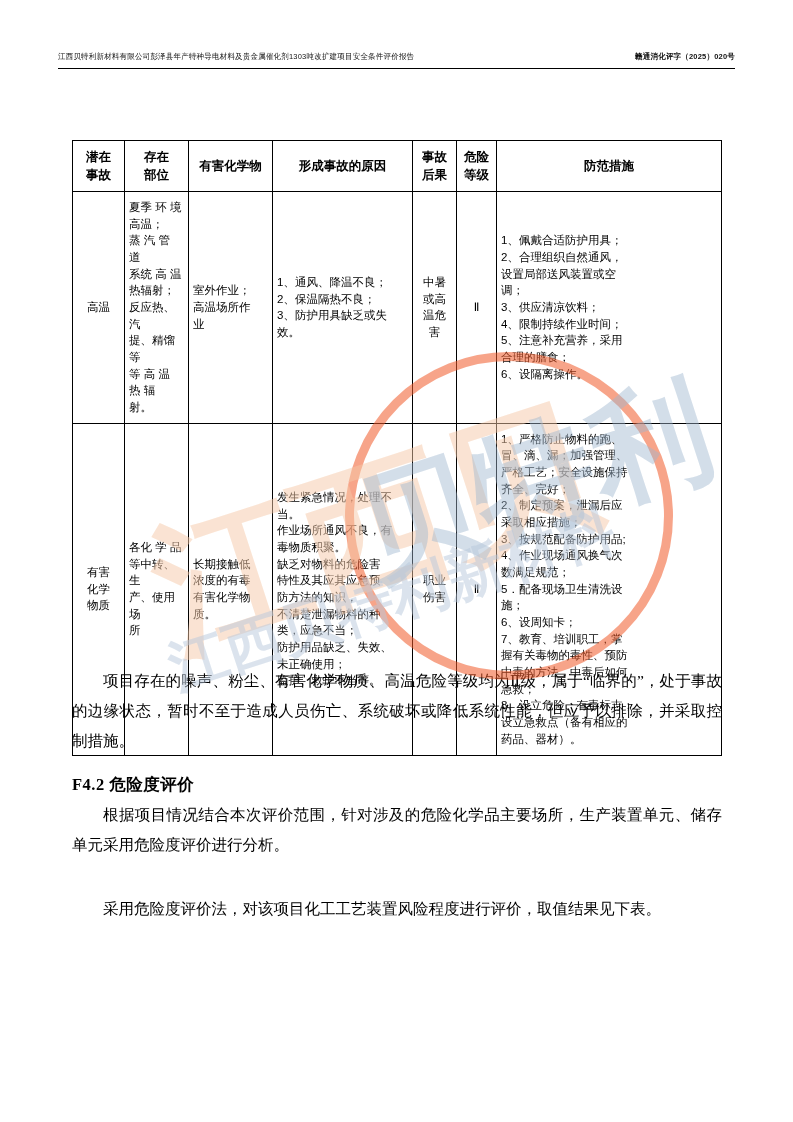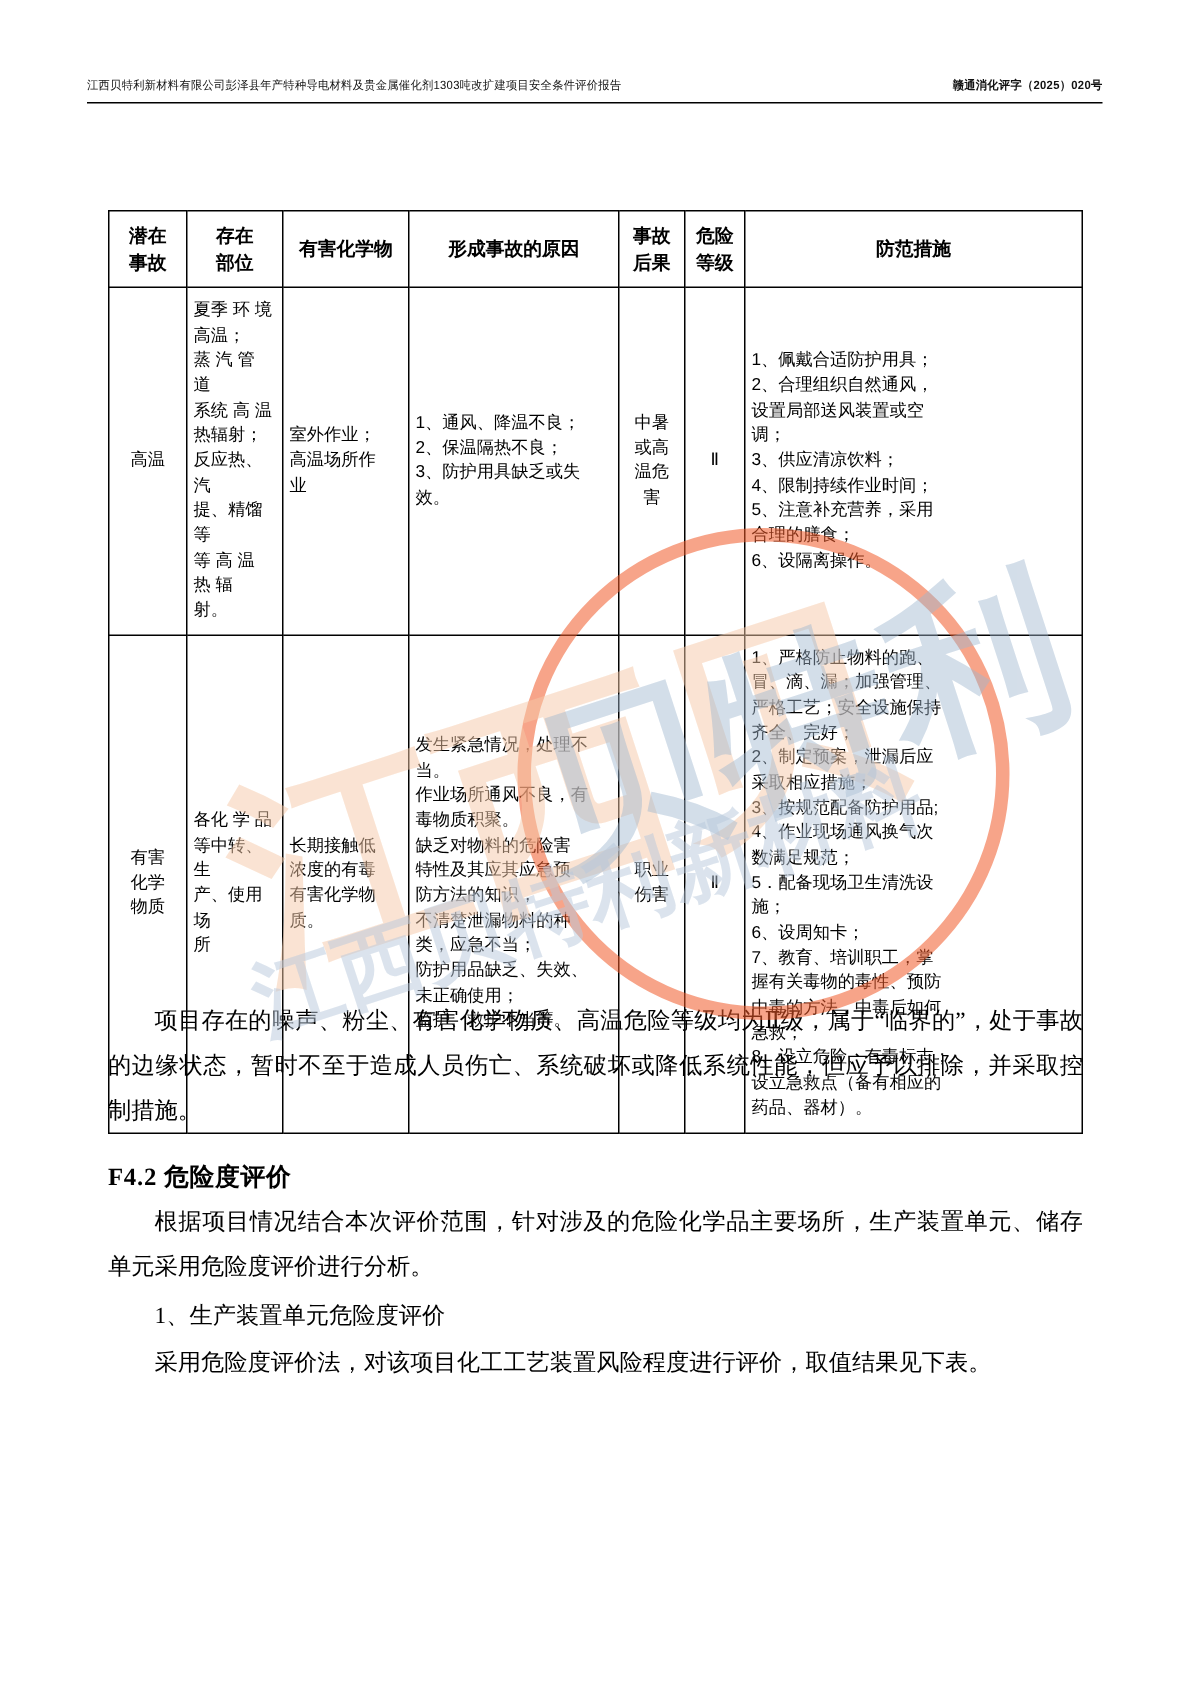--- a/index.html
+++ b/index.html
@@ -360,22 +360,19 @@
   </div>
 
   <div class="bodytext" style="top:769px;">
     <div class="heading">F4.2 危险度评价</div>
   </div>
 
   <div class="bodytext" style="top:800px;">
     <div class="indent">根据项目情况结合本次评价范围，针对涉及的危险化学品主要场所，生产装置单元、储存单元采用危险度评价进行分析。</div>
   </div>
 
-  <div class="bodytext" style="top:863px;">
-    <div class="indent">1、生产装置单元危险度评价</div>
-  </div>
 
   <div class="bodytext" style="top:894px;">
     <div class="indent">采用危险度评价法，对该项目化工工艺装置风险程度进行评价，取值结果见下表。</div>
   </div>
 
 
 </div>
 
 </body></html>

